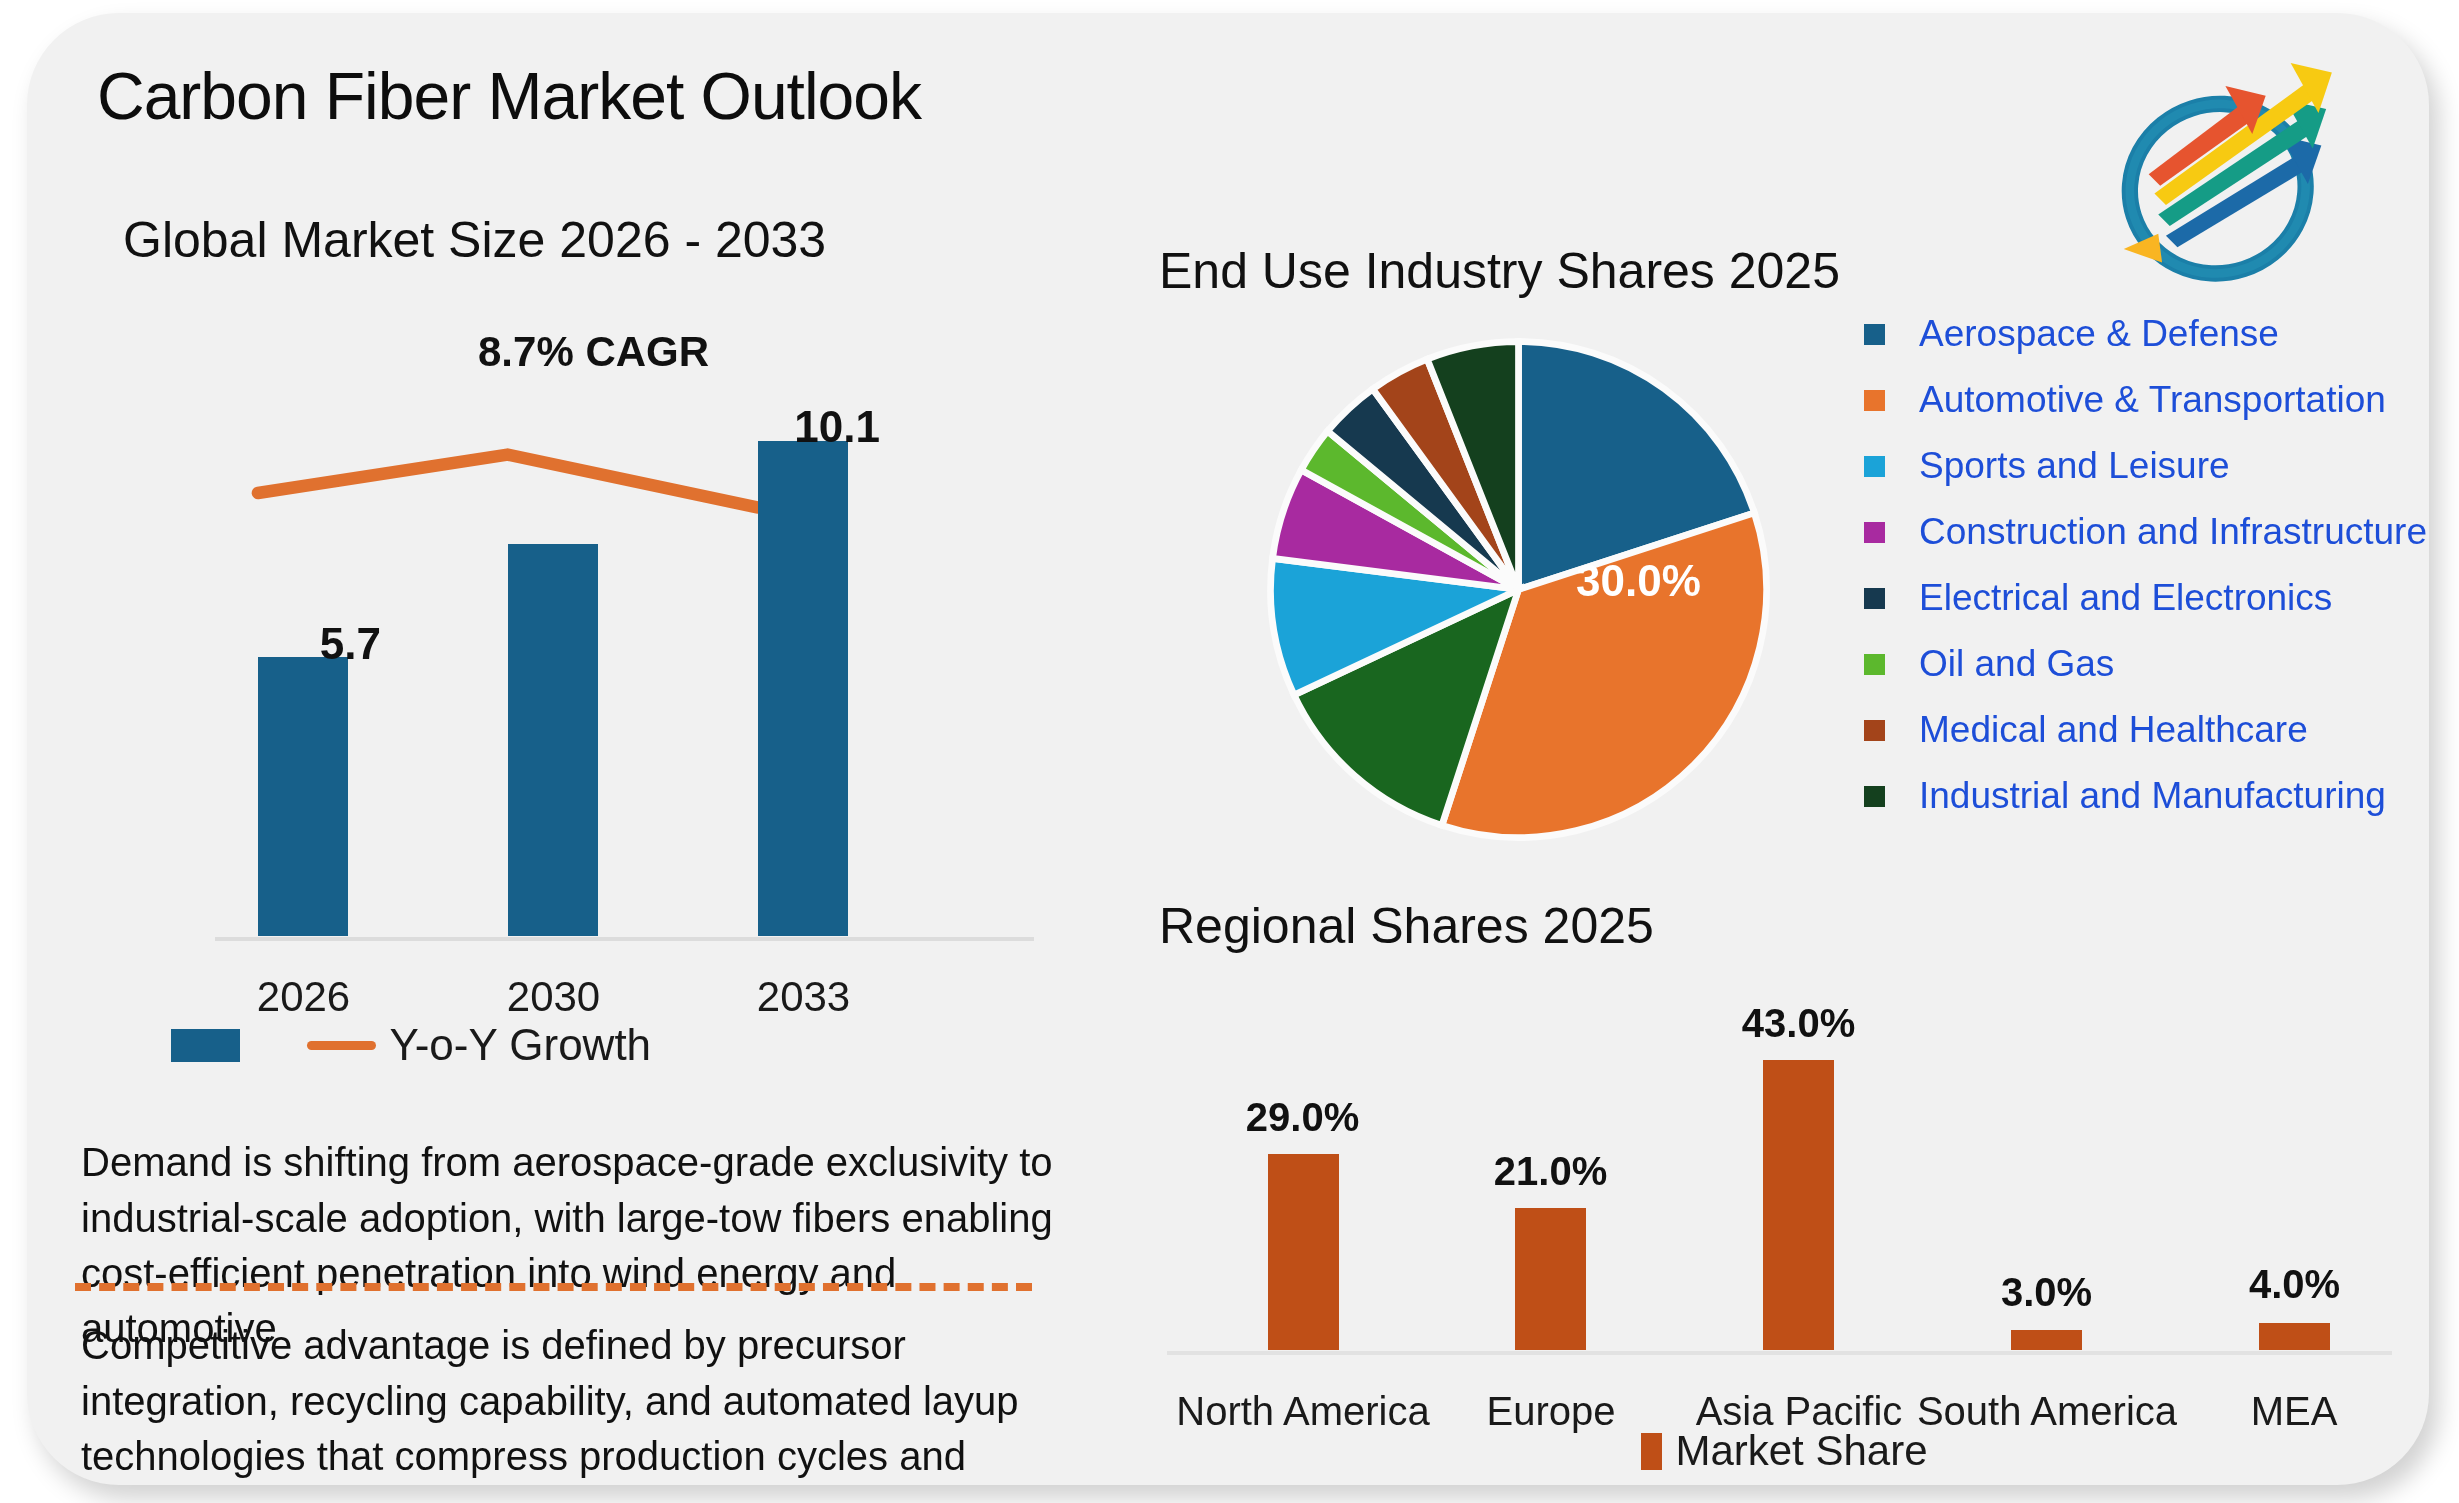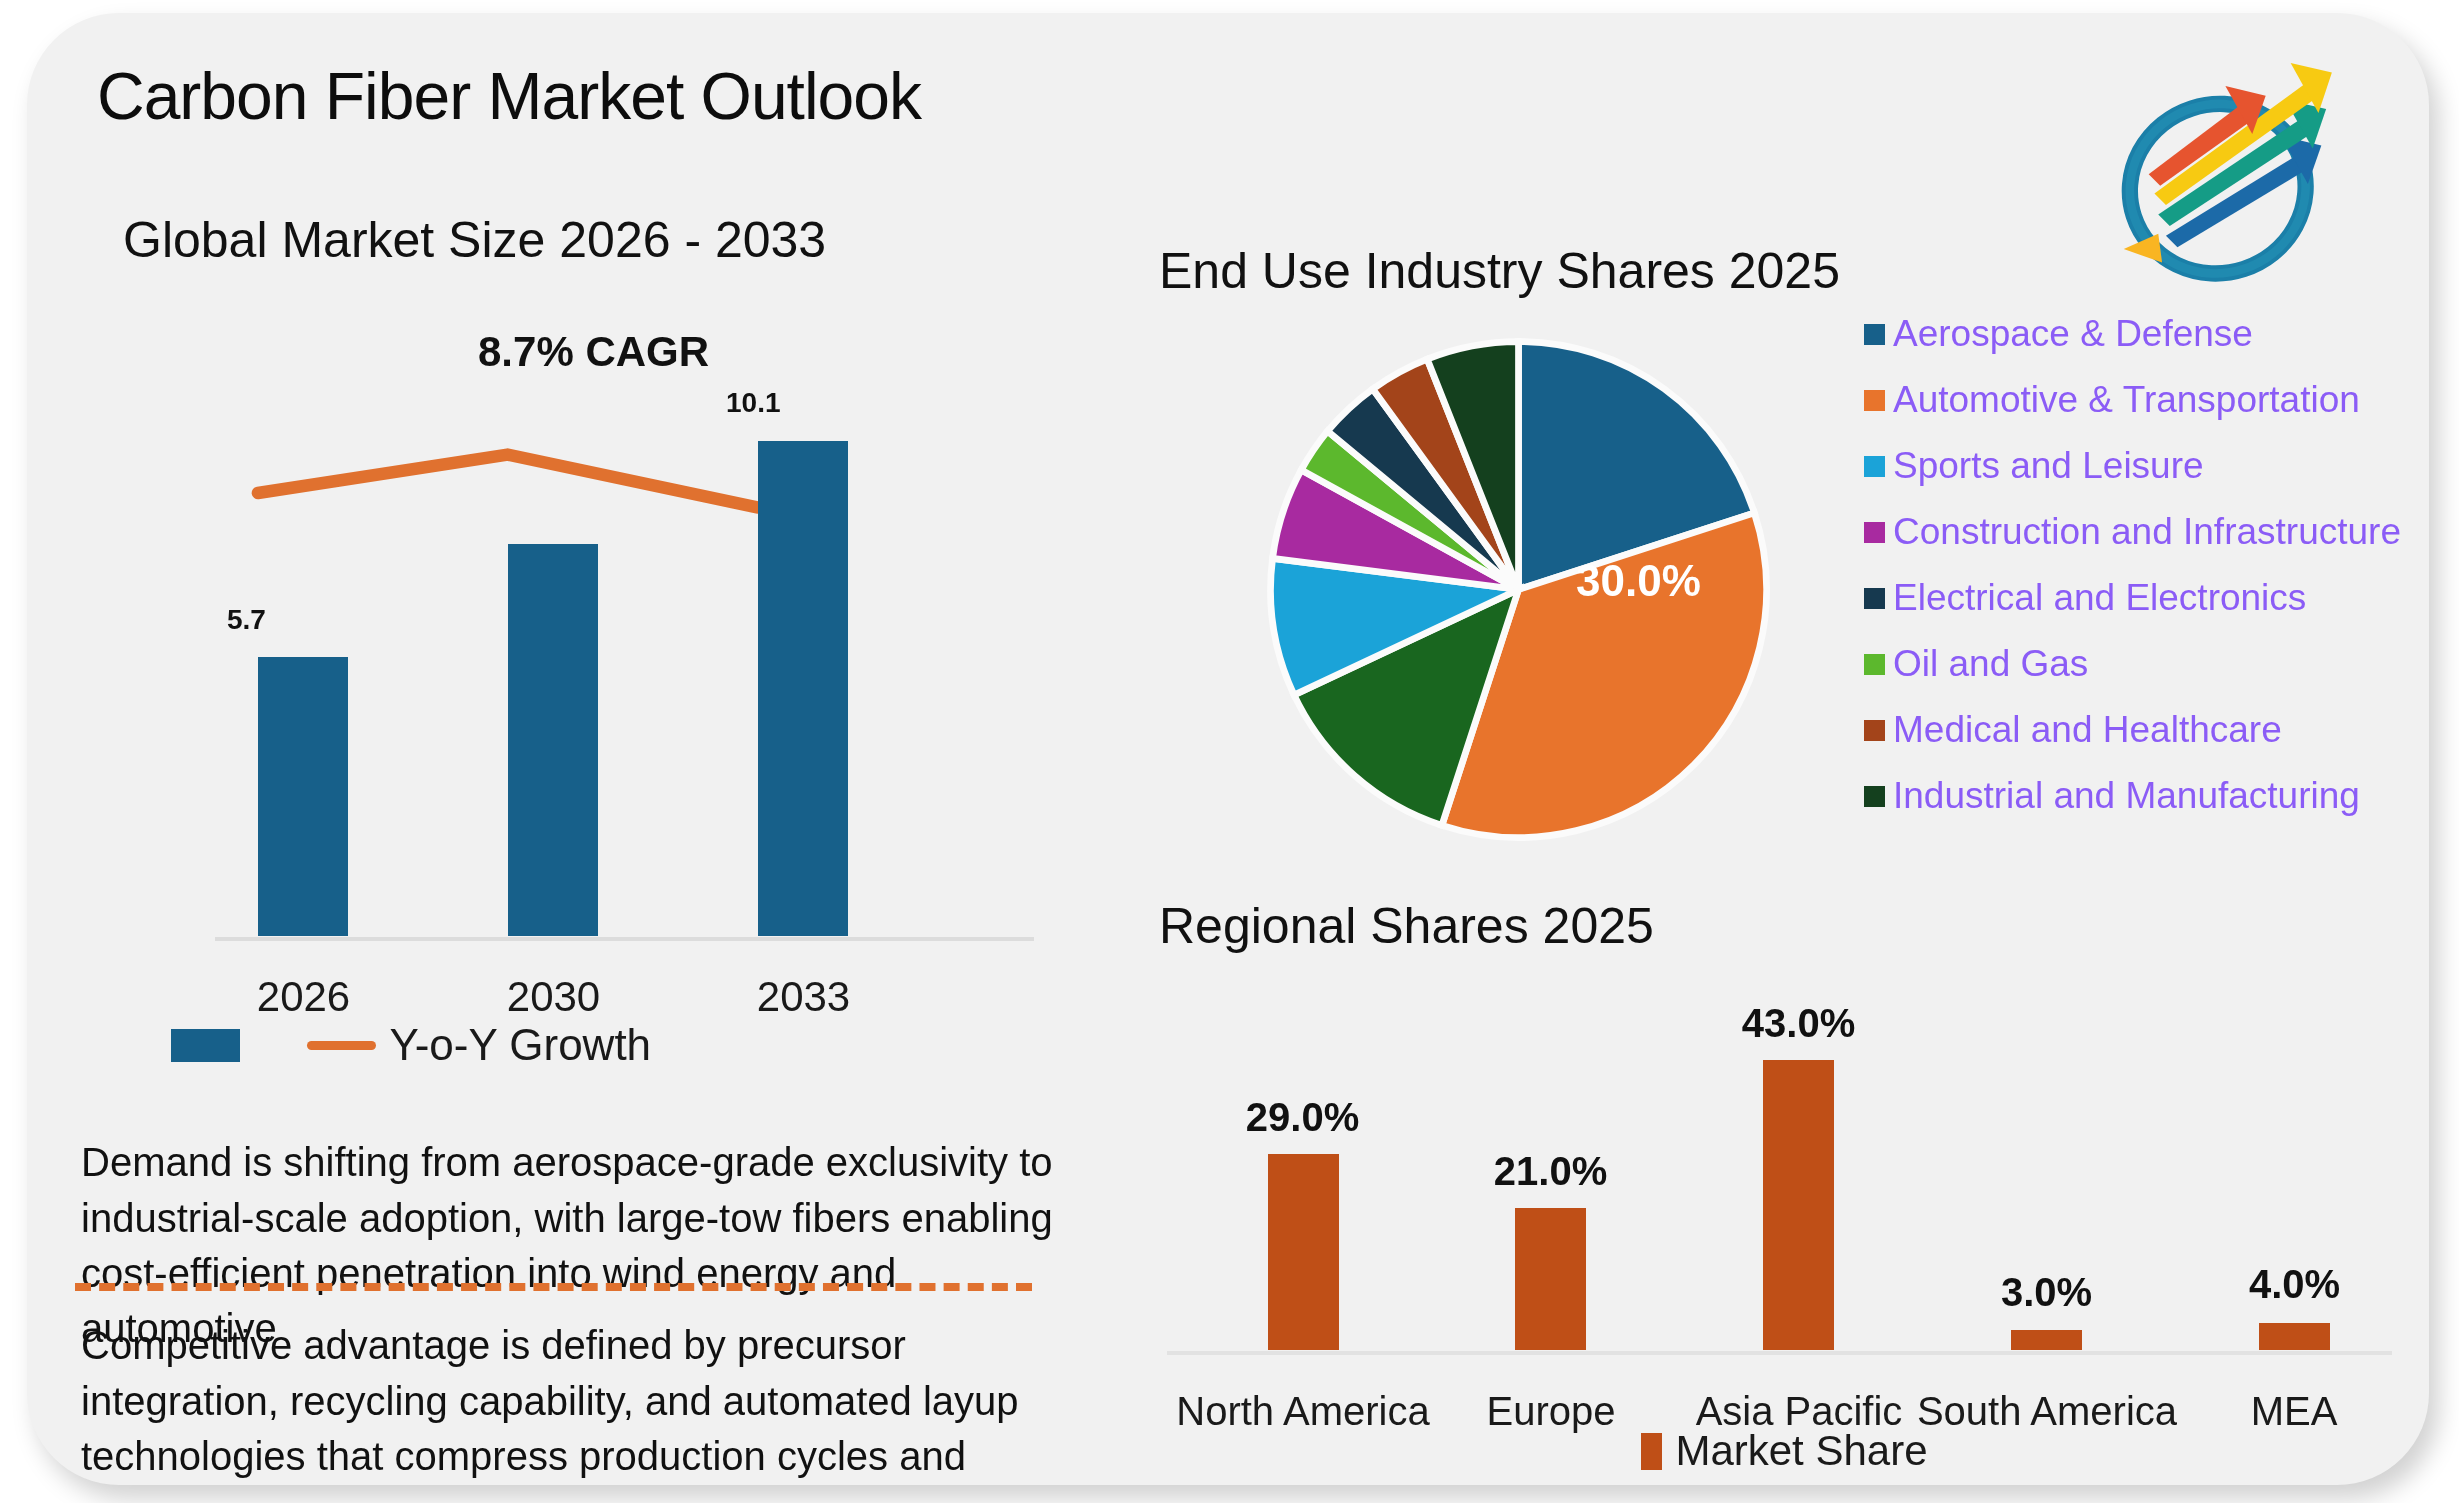--- a/index.html
+++ b/index.html
@@ -81,25 +81,26 @@
     background: #dcdcdc;
   }
   .mc-bar {
     position: absolute;
     bottom: 37px;
     width: 90px;
     background: #17608a;
   }
   .mc-val {
     position: absolute;
-    font-size: 28px;
+    font-size: 44px;
     font-weight: bold;
     color: #111111;
-    text-align: left;
+    text-align: right;
     width: 154px;
+    margin-top: 15px;
   }
   .mc-cat {
     position: absolute;
     top: 672px;
     font-size: 42px;
     color: #1a1a1a;
     text-align: center;
     width: 231px;
   }
   #cagr-label {
@@ -173,24 +174,24 @@
     position: absolute;
     left: 1837px;
     top: 288px;
     display: flex;
     flex-direction: column;
     gap: 0;
   }
   .pl-item {
     display: flex;
     align-items: center;
-    gap: 8px;
+    gap: 34px;
     height: 66px;
     font-size: 37px;
-    color: #8b5cf6;
+    color: #1d4ed8;
     white-space: nowrap;
   }
   .pl-swatch { width: 21px; height: 21px; flex: 0 0 21px; }
 
   #regional-title { position:absolute; left:1132px; top: 884px; }
 
   
   #regional-chart {
     position: absolute;
     left: 1132px;

